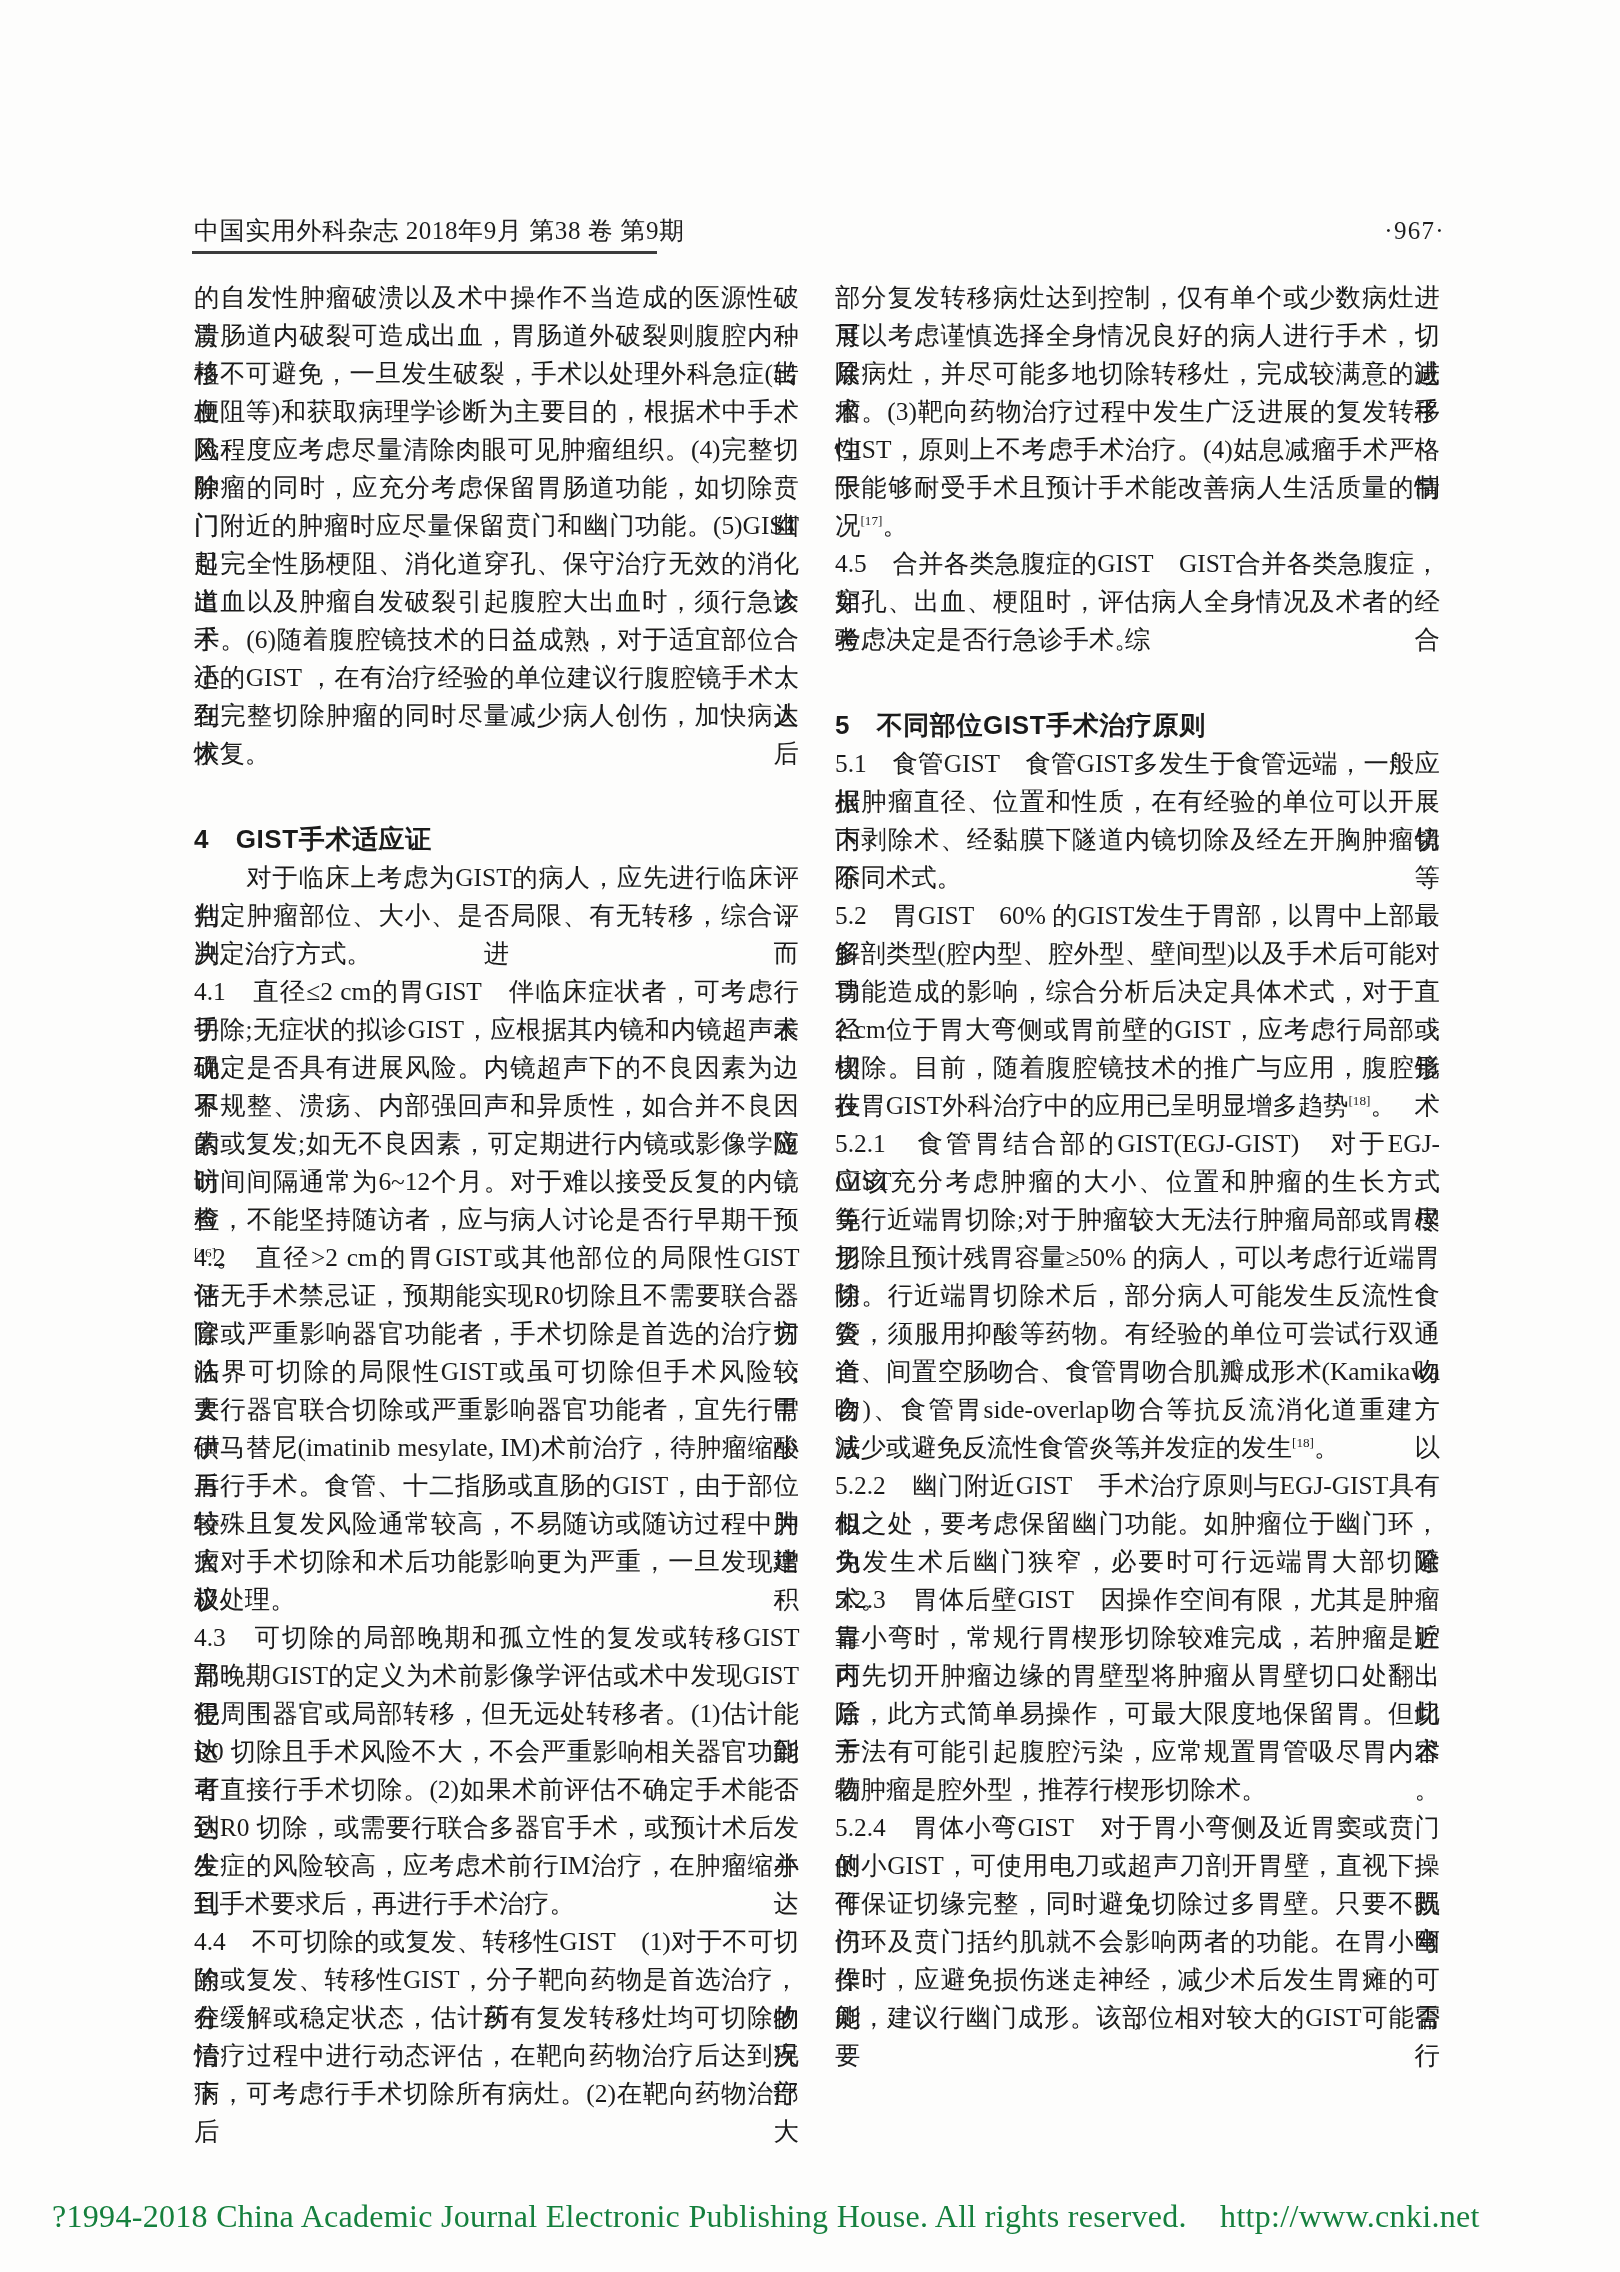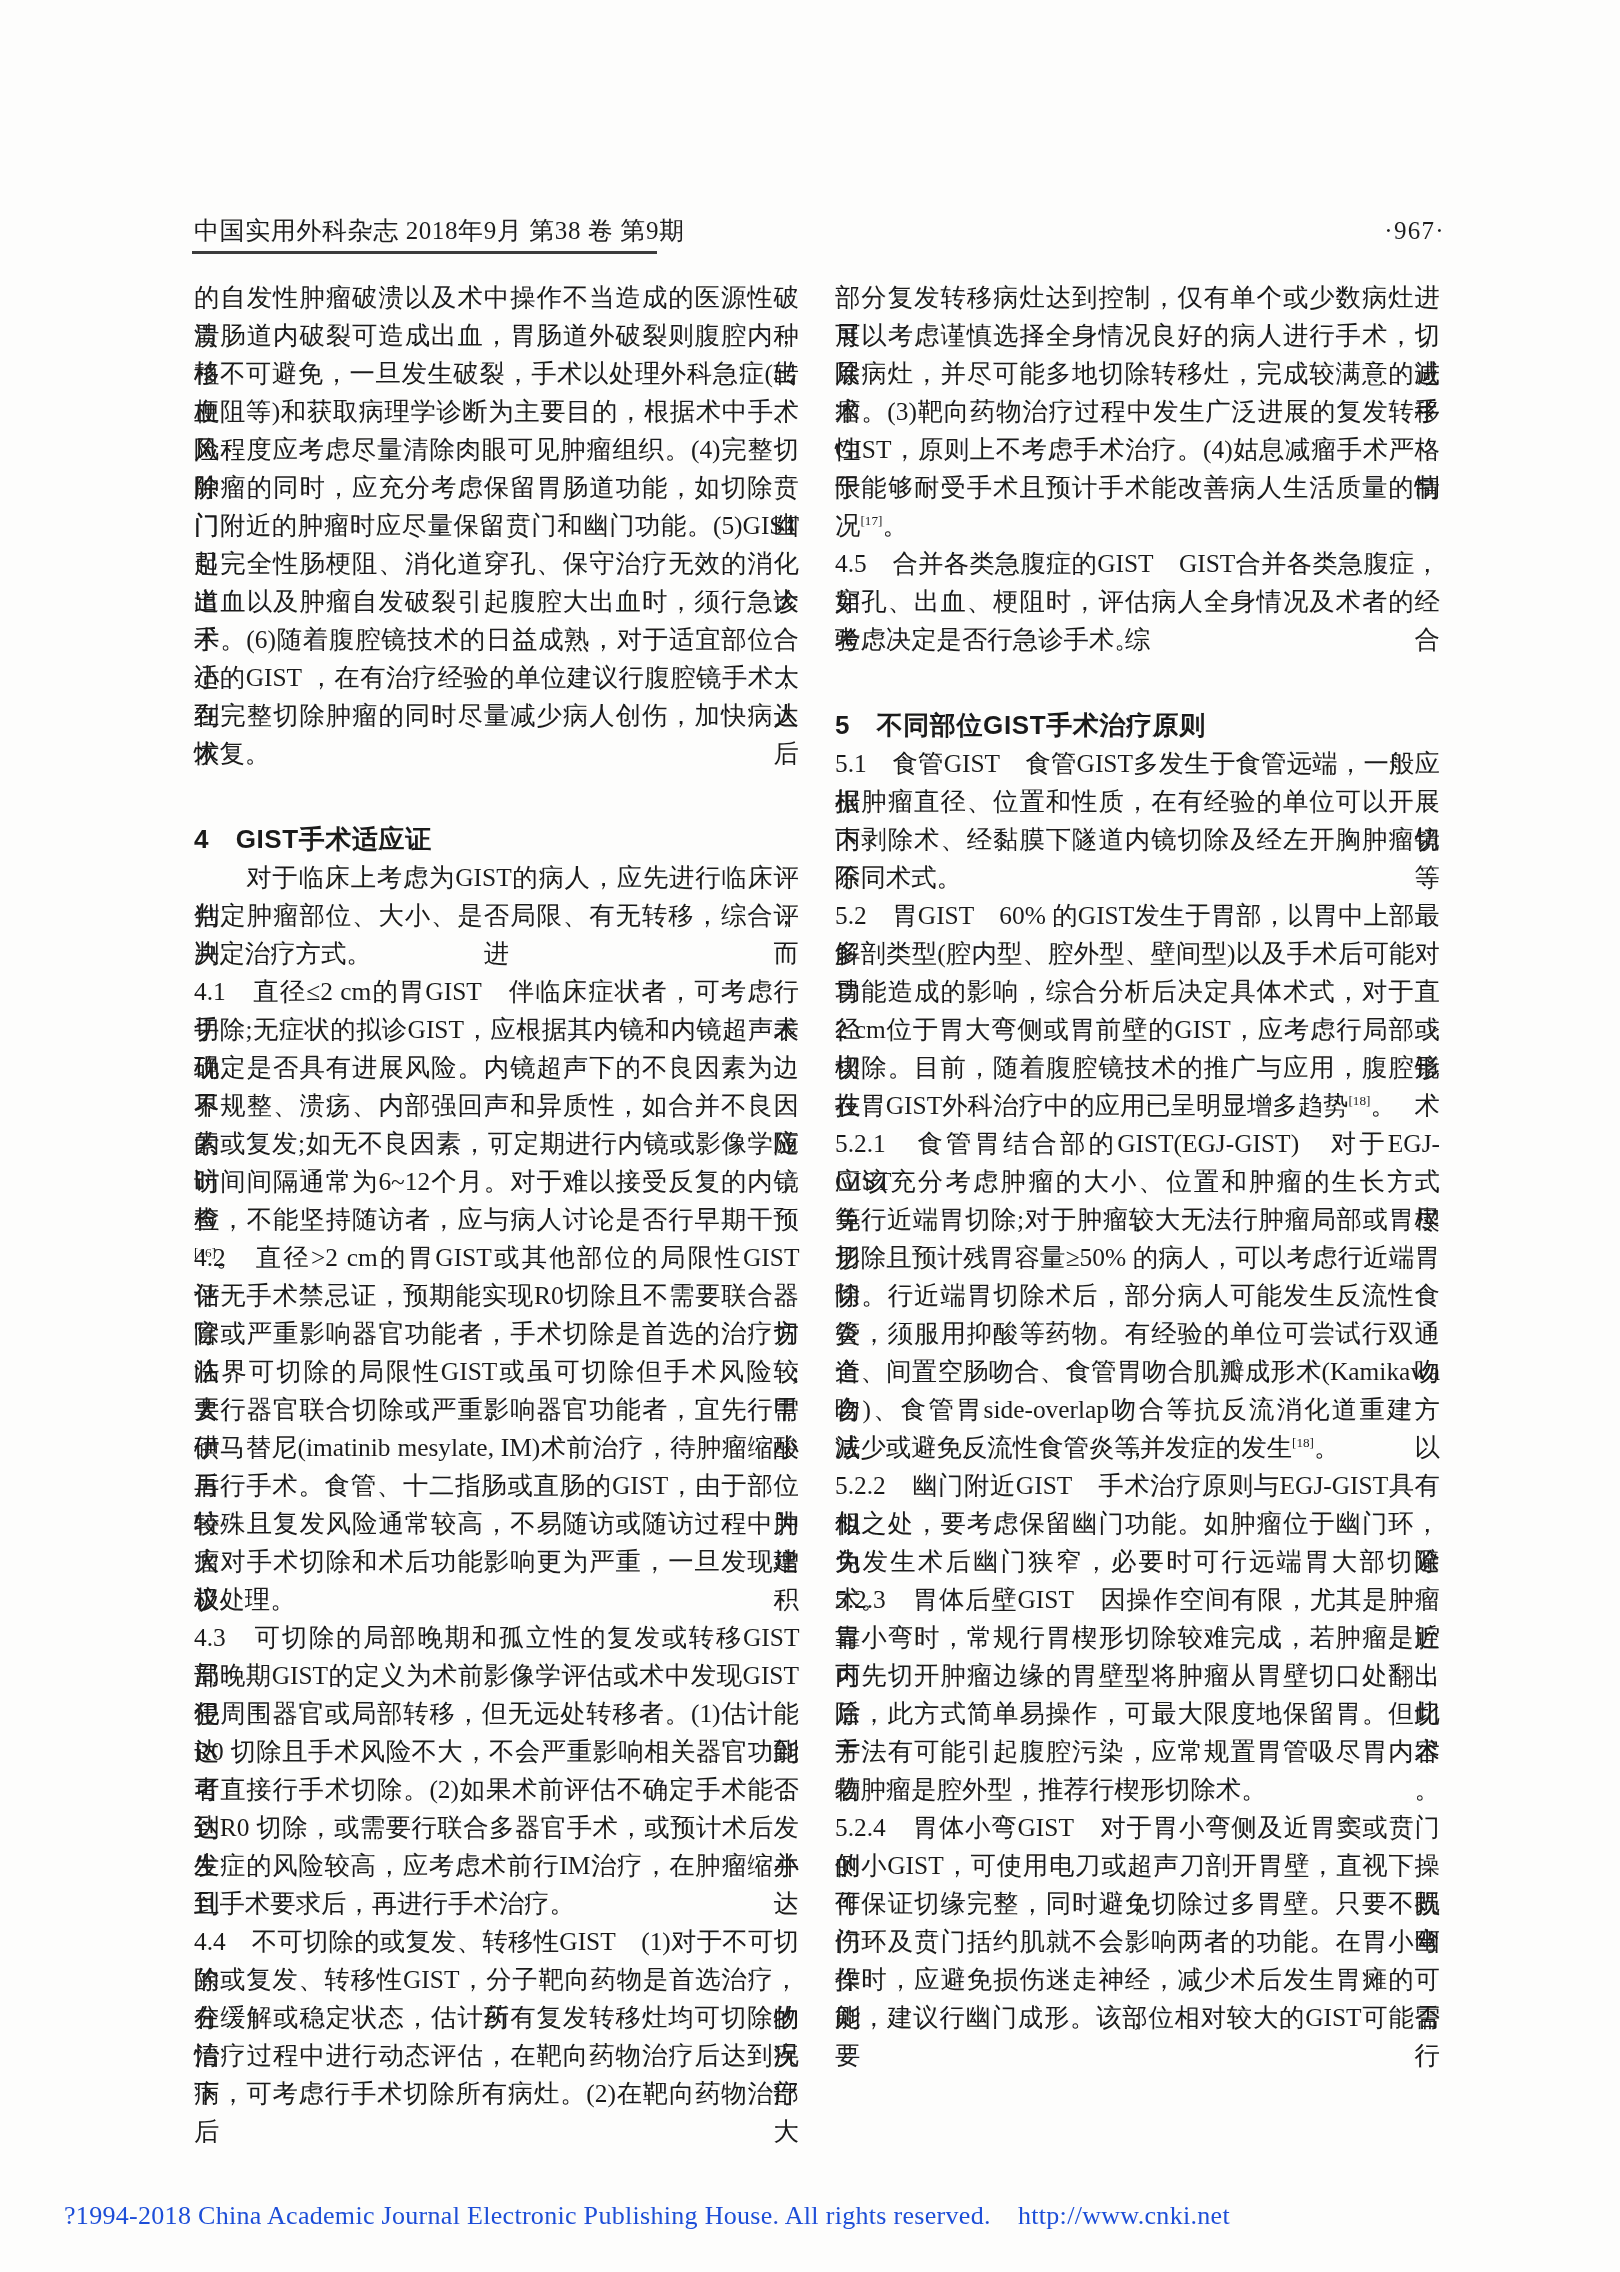--- a/index.html
+++ b/index.html
@@ -48,23 +48,23 @@
     text-align-last: left;
     letter-spacing: 0.6px;
   }
   .line sup {
     font-size: 0.52em;
     line-height: 0;
     vertical-align: super;
     letter-spacing: 0;
   }
   .footer {
-    position: absolute; left: 64px; top: 2198px;
-    font-size: 26px; line-height: 36px;
-    color: #1d4ed8;
+    position: absolute; left: 52px; top: 2198px;
+    font-size: 32px; line-height: 36px;
+    color: #15803d;
     white-space: pre;
     letter-spacing: 0.3px;
   }
 </style>
 </head>
 <body>
 
 <div class="page">
   <div class="header">
     <span class="journal">中国实用外科杂志 2018年9月 第38 卷 第9期</span>

